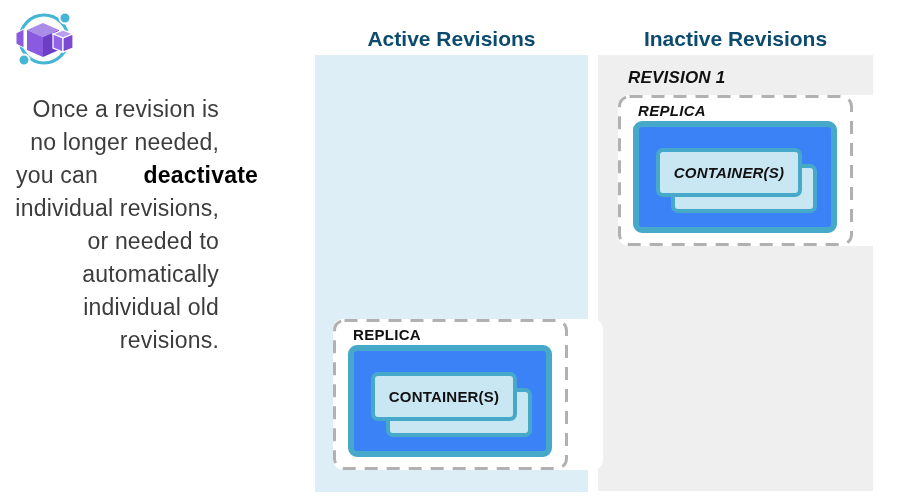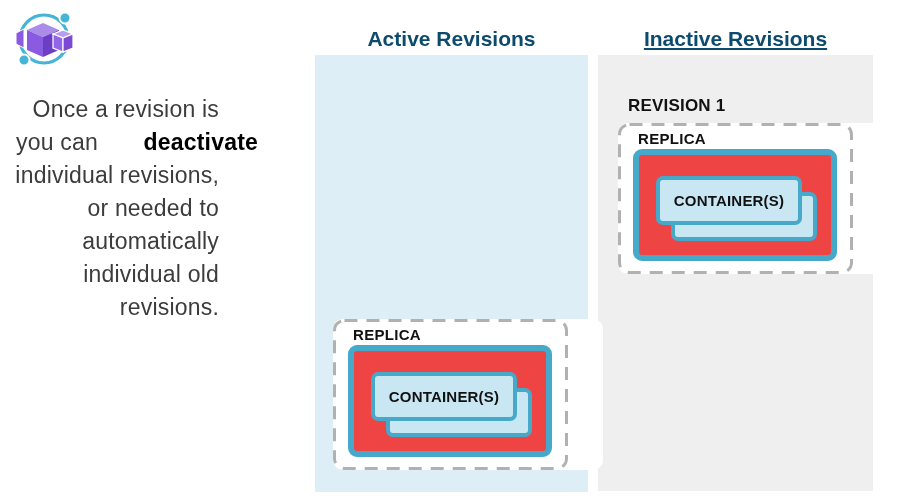--- a/index.html
+++ b/index.html
@@ -18,48 +18,48 @@
     color:#3c3c3c;font-weight:400;letter-spacing:.2px;
   }
   .intro .b{font-weight:bold;color:#000;margin-left:39px;}
 
   
   .col-header{
     position:absolute;top:27px;height:26px;
     font-size:21px;font-weight:bold;color:#0c4a6e;text-align:center;
   }
   .col-header.active{left:315px;width:273px;}
-  .col-header.inactive{left:598px;width:275px;text-decoration:underline;}
+  .col-header.inactive{left:598px;width:275px;}
 
   
   .column{position:absolute;top:55px;}
   .column.active{left:315px;width:273px;height:437px;background:#ddeef7;}
   .column.inactive{left:598px;width:275px;height:436px;background:#efefef;}
 
   
   .revision{position:absolute;width:235px;height:180px;}
-  .revision.rev1{left:618px;top:96px;}
+  .revision.rev1{left:618px;top:68px;font-style:italic;}
   .revision.rev2{left:333px;top:292px;}
   .rev-label{
     margin-left:10px;font-size:17px;font-weight:bold;color:#111;
     letter-spacing:.2px;height:22px;
   }
   .rev-box{
     position:absolute;left:0;top:27px;width:270px;height:151px;
     background:#ffffff;border-radius:10px;
   }
   .rev-box .dash{position:absolute;left:0;top:0;width:235px;height:151px;}
   .replica-label{
     position:absolute;left:20px;top:7px;
     font-size:15px;font-weight:bold;color:#111;letter-spacing:.3px;
   }
   .replica-box{
     position:absolute;left:15px;top:26px;width:204px;height:112px;
     box-sizing:border-box;border:6px solid #47a9c9;border-radius:9px;
-    background:#ef4444;
+    background:#3b82f6;
   }
   .container-box{
     position:absolute;width:146px;height:49px;box-sizing:border-box;
     border:4px solid #47a9c9;border-radius:7px;background:#c9e7f3;
   }
   .container-box.back{left:32px;top:37px;}
   .container-box.front{
     left:17px;top:21px;display:flex;align-items:center;justify-content:center;
     font-size:15px;font-weight:bold;color:#111;letter-spacing:.2px;
   }
@@ -77,20 +77,21 @@
     <polygon points="46,20 30,27 30,47 46,40" fill="#6c3ec6"></polygon>
     <polygon points="40,24 50,20 60,24 50,28" fill="#b99df0" stroke="#fff" stroke-width="1.2"></polygon>
     <polygon points="40,24 50,28 50,42 40,38" fill="#9165e6" stroke="#fff" stroke-width="1.2"></polygon>
     <polygon points="60,24 50,28 50,42 60,38" fill="#7a4ad2" stroke="#fff" stroke-width="1.2"></polygon>
     <circle cx="52" cy="8" r="5.5" fill="#45b5d6" stroke="#fff" stroke-width="2"></circle>
     <circle cx="11" cy="50" r="5.5" fill="#45b5d6" stroke="#fff" stroke-width="2"></circle>
   </svg>
 
   <div class="intro">
     <div><span>Once a revision is</span><span class="b"></span></div>
+    <div><span>no longer needed,</span><span class="b"></span></div>
     <div><span>you can </span><span class="b">deactivate</span></div>
     <div><span>individual revisions,</span><span class="b"></span></div>
     <div><span>or needed to</span><span class="b"></span></div>
     <div><span>automatically</span><span class="b"></span></div>
     <div><span>individual old</span><span class="b"></span></div>
     <div><span>revisions.</span><span class="b"></span></div>
   </div>
 
   <div class="col-header active">Active Revisions</div>
   <div class="col-header inactive">Inactive Revisions</div>

